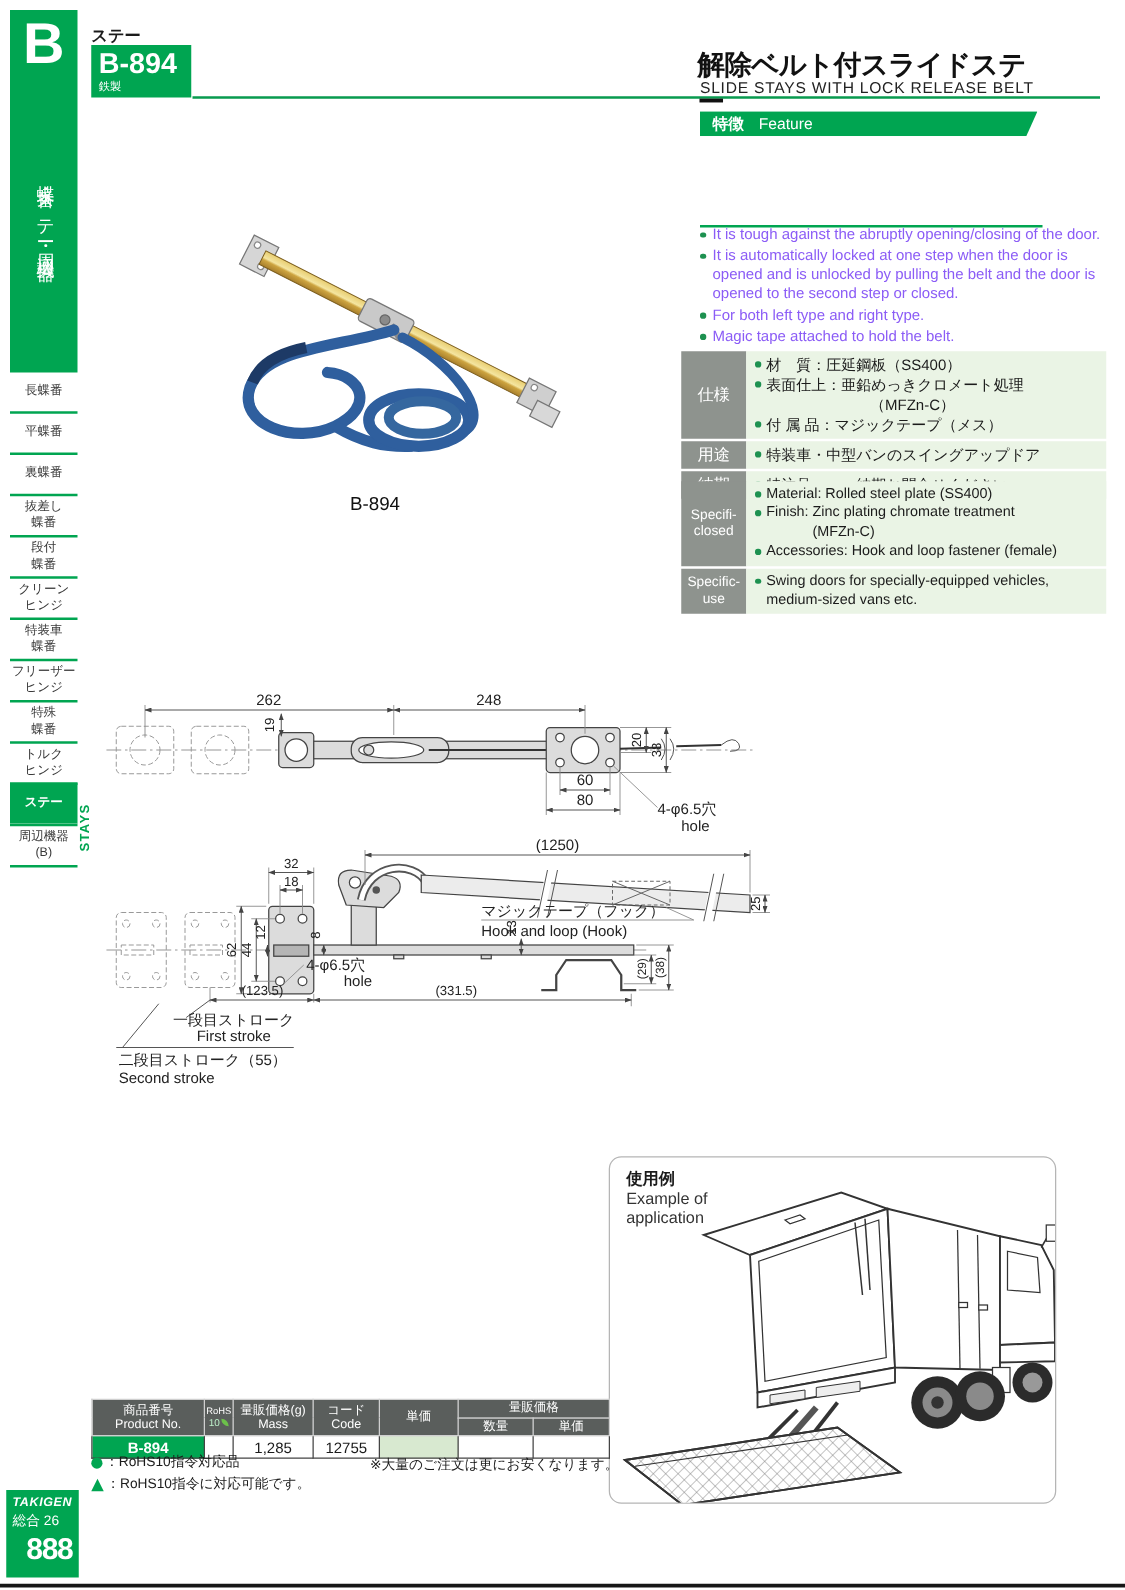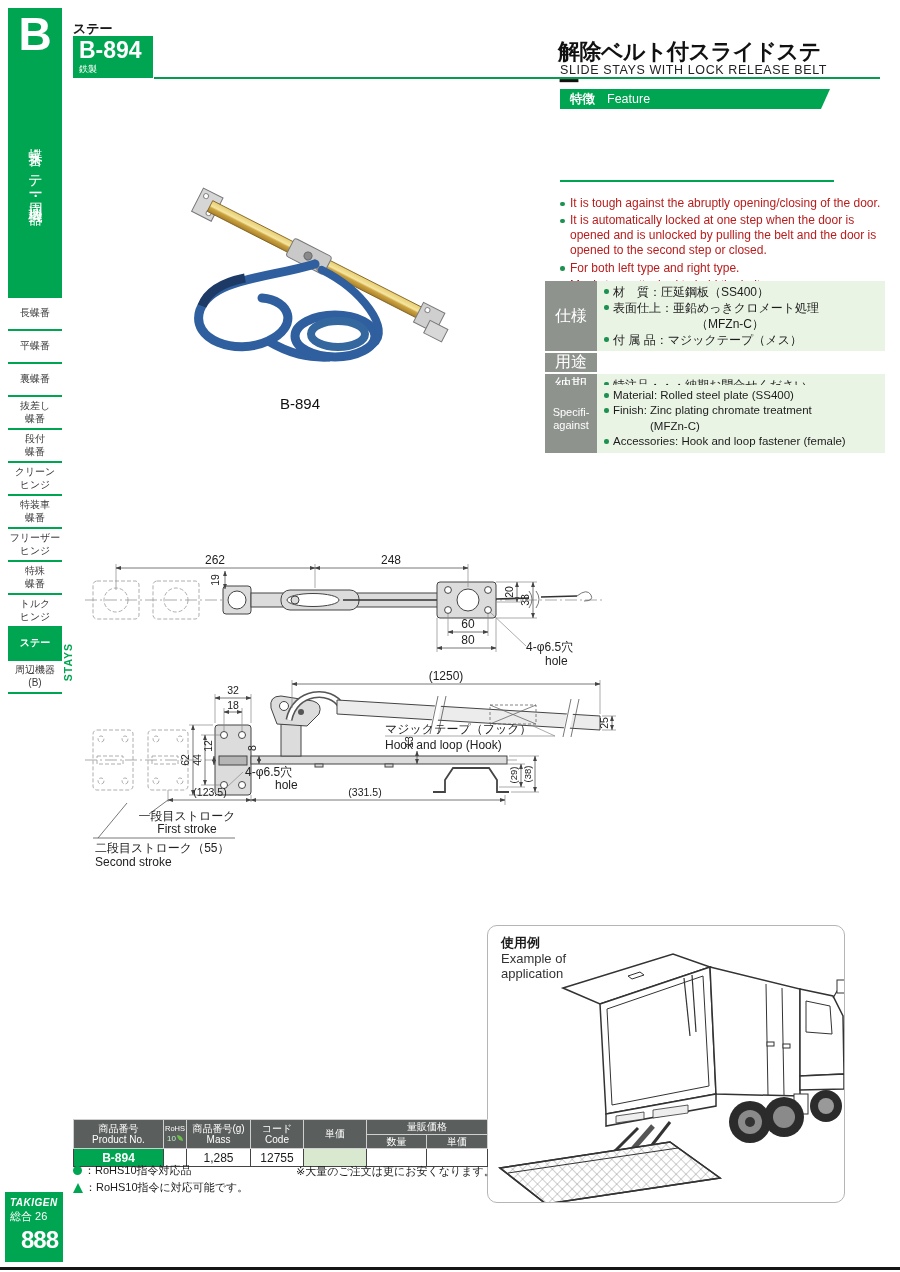--- a/index.html
+++ b/index.html
@@ -30,28 +30,28 @@
   
   .banner{position:absolute;left:560px;top:89px;width:270px;height:20px;background:var(--g);color:#fff;
     display:flex;align-items:center;gap:12px;padding-left:10px;font-size:12.5px;
     clip-path:polygon(0 0,100% 0,calc(100% - 9px) 100%,0 100%);}
   .banner .bjp{font-weight:bold;}
   ul.blist{list-style:none;position:absolute;}
   ul.blist li{position:relative;padding-left:10px;margin-bottom:2.5px;}
   ul.blist li::before{content:'';position:absolute;left:0;top:5.5px;width:4.5px;height:4.5px;border-radius:50%;background:#1d9150;}
   .jp-b{left:560px;top:108px;width:324px;font-size:12.5px;line-height:1.36;}
   .divider{position:absolute;left:560px;top:180px;width:274px;height:2px;background:var(--g);}
-  .en-b{left:560px;top:196px;width:326px;font-size:12px;line-height:1.24;color:#b91c1c;}
+  .en-b{left:560px;top:180px;width:326px;font-size:12px;line-height:1.24;color:#8b5cf6;}
   
   .spec{position:absolute;left:545px;width:340px;}
   .spec-jp{top:281px;}
   .spec-en{top:385px;}
   .srow{display:flex;margin-bottom:2px;}
   .slab{width:52px;background:var(--lab);color:#fff;display:flex;align-items:center;justify-content:center;
-    text-align:center;font-size:16px;line-height:1.15;white-space:pre-line;flex-shrink:0;}
+    text-align:center;font-size:13px;line-height:1.15;white-space:pre-line;flex-shrink:0;}
   .spec-en .slab{font-size:11px;}
   .sbody{flex:1;background:var(--lg);padding:3px 7px;font-size:12px;line-height:1.34;}
   .spec-en .sbody{font-size:11.5px;}
   .sline{position:relative;padding-left:9px;}
   .sline.b::before{content:'';position:absolute;left:0;top:5px;width:4.5px;height:4.5px;border-radius:50%;background:#1d9150;}
   .sline.ind{padding-left:92px;}
   .spec-en .sline.ind{padding-left:46px;}
   
   .abs{position:absolute;}
   .caption{position:absolute;left:140px;top:395px;width:320px;text-align:center;font-size:15px;color:#111;}
@@ -151,39 +151,49 @@
       <div class="slab">仕様</div>
       <div class="sbody">
         <div class="sline b">材　質：圧延鋼板（SS400）</div>
         <div class="sline b">表面仕上：亜鉛めっきクロメート処理</div>
         <div class="sline ind">（MFZn-C）</div>
         <div class="sline b">付 属 品：マジックテープ（メス）</div>
       </div>
     </div>
     <div class="srow">
       <div class="slab">用途</div>
+      <div class="sbody">
+          <div class="sline b">特装車・中型バンのスイングアップドア</div>
+        </div>
     </div>
     <div class="srow">
       <div class="slab">納期</div>
       <div class="sbody">
           <div class="sline b">特注品・・・納期お問合せください</div>
         </div>
     </div>
   </div>
 
   <div class="spec spec-en">
     <div class="srow">
       <div class="slab">Specifi-
-against</div>
+closed</div>
       <div class="sbody">
         <div class="sline b">Material: Rolled steel plate (SS400)</div>
         <div class="sline b">Finish: Zinc plating chromate treatment</div>
         <div class="sline ind">(MFZn-C)</div>
         <div class="sline b">Accessories: Hook and loop fastener (female)</div>
       </div>
+    </div>
+    <div class="srow">
+      <div class="slab">Specific-
+use</div>
+      <div class="sbody">
+          <div class="sline b">Swing doors for specially-equipped vehicles, medium-sized vans etc.</div>
+        </div>
     </div>
   </div>
 
   <svg class="abs" style="left:150px;top:178px" width="330" height="215" viewBox="0 0 330 215">
     <defs>
       <linearGradient id="gold" x1="0" y1="0" x2="0" y2="1">
         <stop offset="0" stop-color="#e8cd70"></stop>
           <stop offset="0.45" stop-color="#f4e5a0"></stop>
         <stop offset="0.6" stop-color="#cda440"></stop>
           <stop offset="1" stop-color="#a87f2c"></stop>
@@ -435,21 +445,21 @@
       <tr>
         <th rowspan="2">
           <div>商品番号</div>
             <div>Product No.</div>
         </th>
         <th rowspan="2" style="font-size:7.5px">
           <div>RoHS</div>
           <div class="r10"><span>10</span><span class="leaf"></span></div>
         </th>
         <th rowspan="2">
-          <div>商品番号(g)</div>
+          <div>量販価格(g)</div>
             <div>Mass</div>
         </th>
         <th rowspan="2">
           <div>コード</div>
             <div>Code</div>
         </th>
         <th rowspan="2">
           <div>単価</div>
         </th>
         <th colspan="2">

